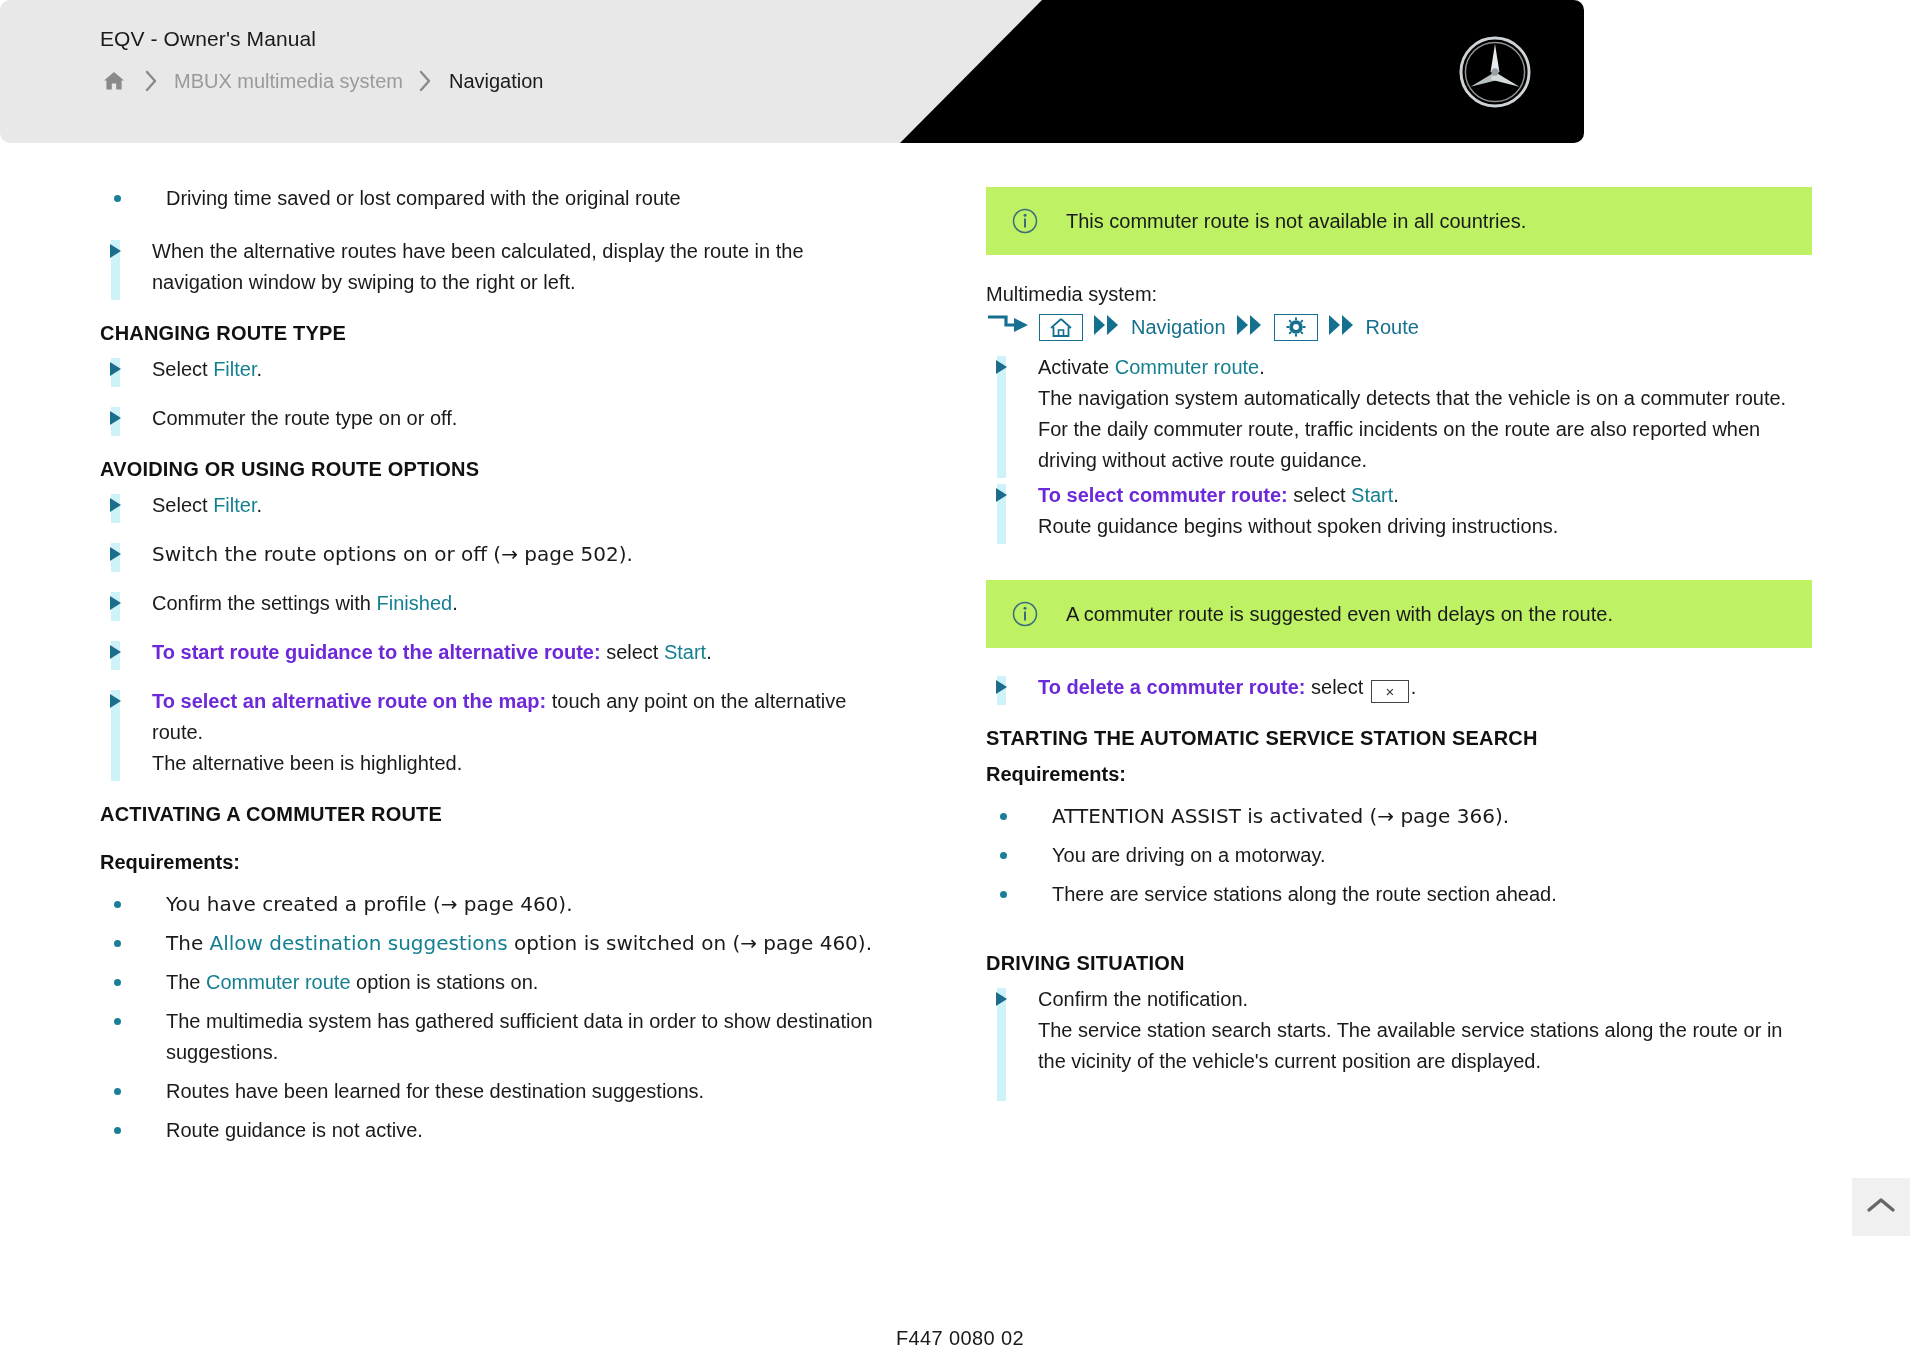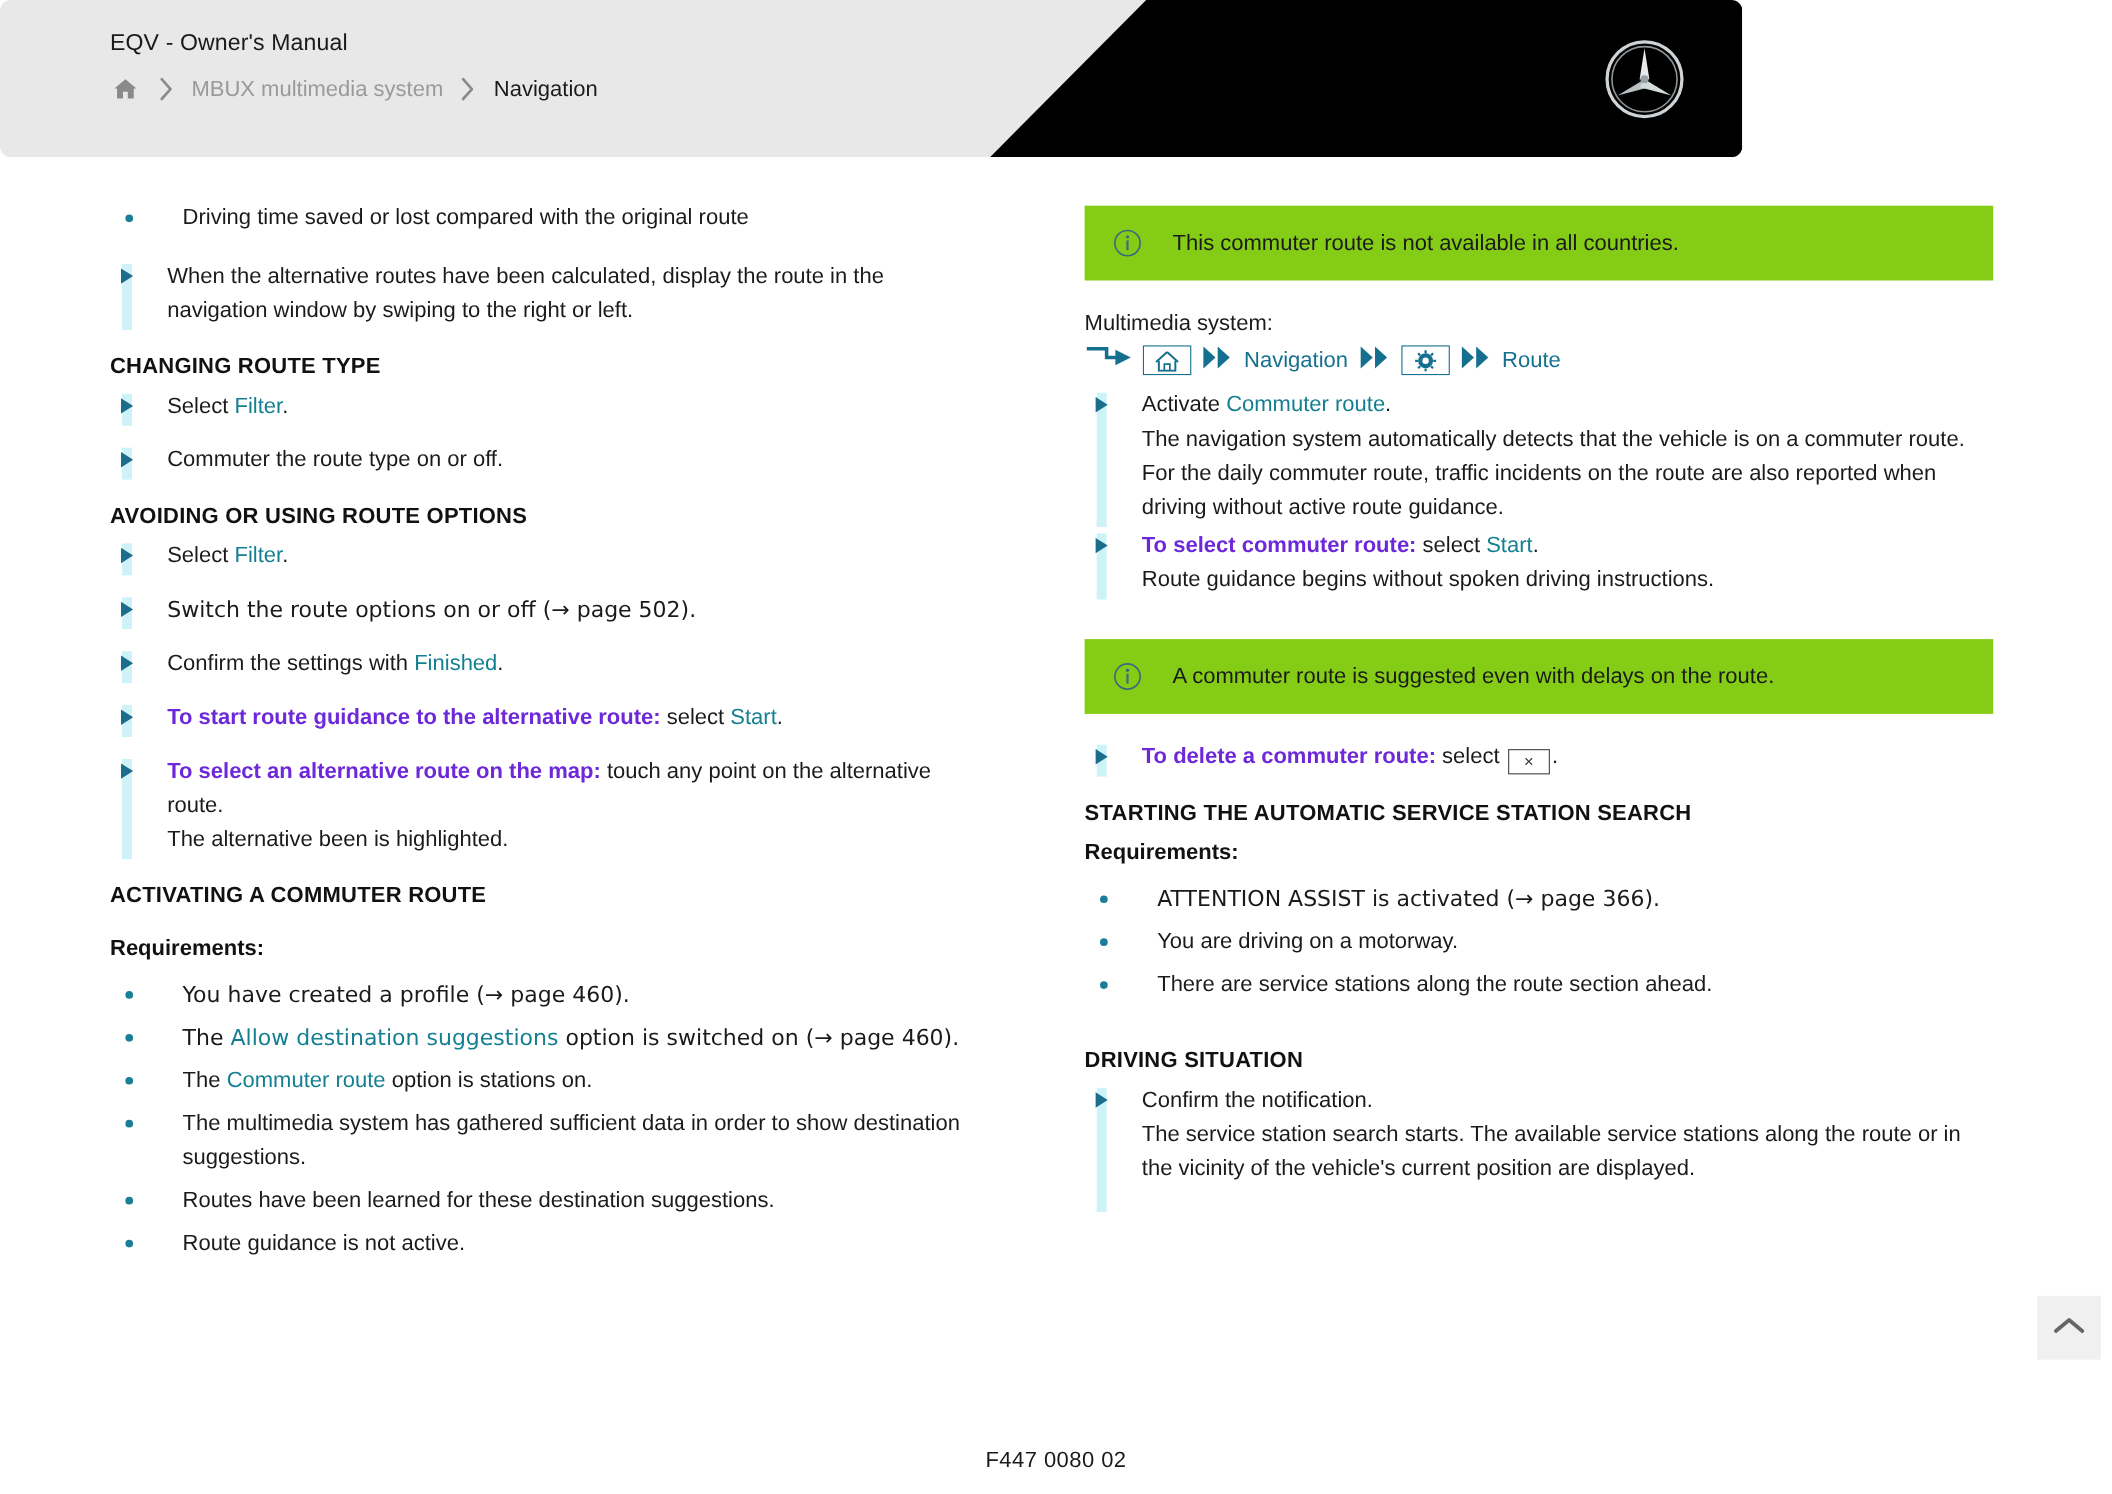--- a/index.html
+++ b/index.html
@@ -172,21 +172,21 @@
     display: block;
   }
   .action-spacer { height: 14px; }
 
   b, strong { font-weight: bold; color: #6d28d9; }
   .tealtext { color: #147f91; }
   .arrowref { font-family: "DejaVu Sans", sans-serif; }
 
   
   .note {
-    background: #84cc16;
+    background: #bef264;
     display: flex;
     align-items: center;
     padding: 20px 26px;
     margin: 4px 0 24px 0;
     min-height: 66px;
   }
   .note-icon { flex: 0 0 auto; width: 54px; display:flex; align-items:center; }
   .note-text { font-size: 20px; line-height: 28px; color: #1a1a1a; }
 
   
@@ -218,21 +218,21 @@
     font-size: 15px;
     color: #333;
     vertical-align: -3px;
     margin: 0 2px;
   }
 
   
   .footer-code {
     position: absolute;
     left: 0; right: 0;
-    bottom: 18px;
+    bottom: 8px;
     text-align: center;
     font-size: 20px;
     color: #1a1a1a;
     letter-spacing: .4px;
   }
 
   
   .side-ctrl {
     position: absolute;
     right: 10px;

